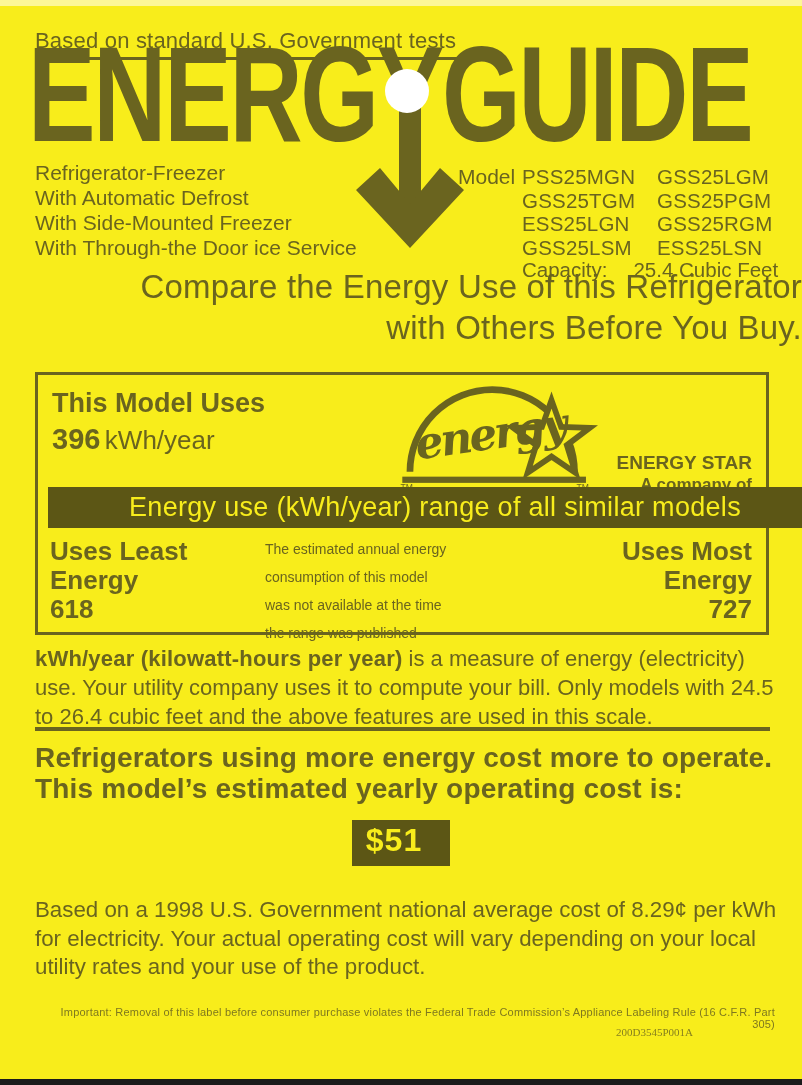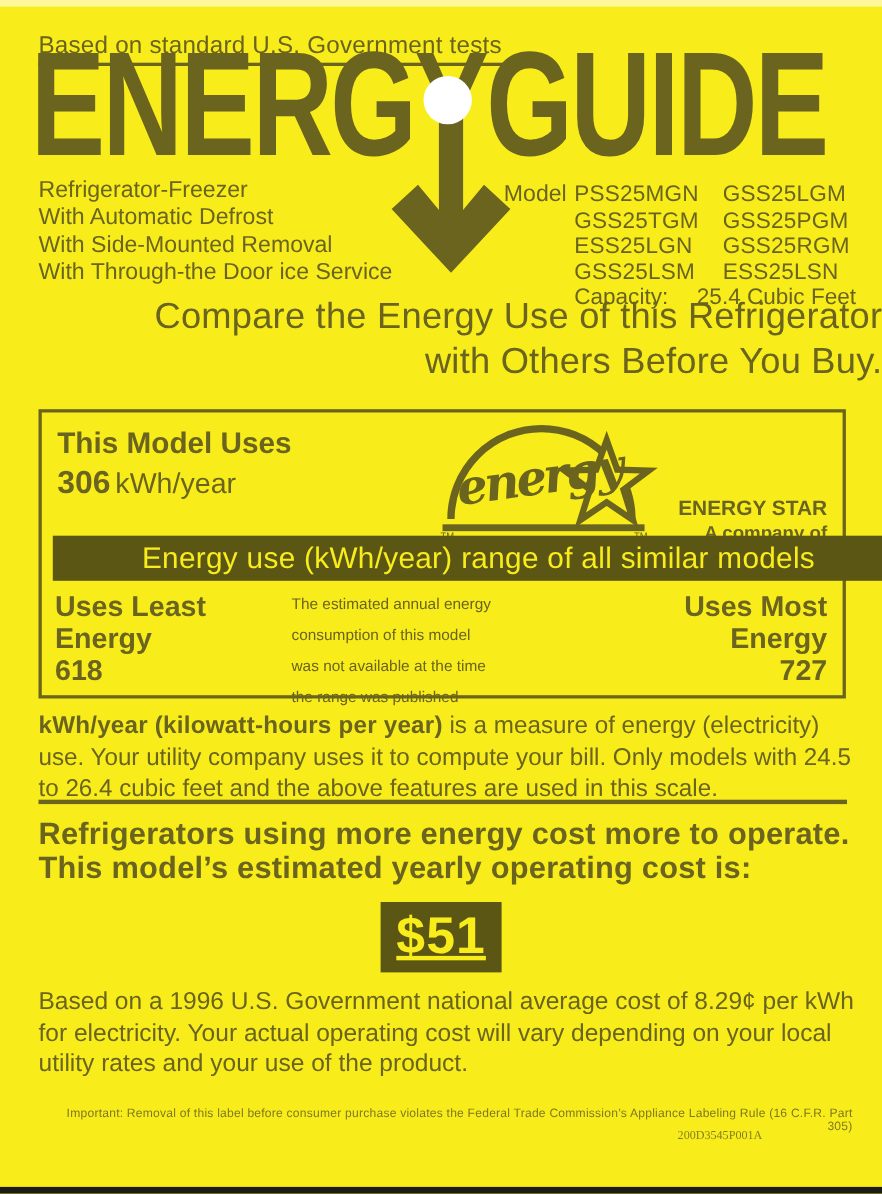--- a/index.html
+++ b/index.html
@@ -58,21 +58,21 @@
 
   .kwh-explain{position:absolute;left:35px;top:644px;width:748px;margin:0;
     font-size:22px;line-height:29px;}
   .kwh-explain b{letter-spacing:.2px;}
   .rule{position:absolute;left:35px;top:727px;width:735px;height:4px;background:var(--ink);}
 
   .cost-heading{position:absolute;left:35px;top:742px;font-size:28px;font-weight:bold;line-height:31px;letter-spacing:.2px;}
   .cost-wrap{position:absolute;left:0;top:820px;width:100%;text-align:center;}
   .cost-badge{
     display:inline-block;background:var(--bar,#5c5615);color:var(--bar-text,#f8ed1b);
-    font-size:47px;font-weight:bold;padding:2px 14px 7px 14px;letter-spacing:1px;text-decoration:underline;
+    font-size:32px;font-weight:bold;padding:2px 28px 7px 14px;letter-spacing:1px;
   }
   .cost-note{position:absolute;left:35px;top:896px;width:752px;margin:0;
     font-size:22.3px;line-height:28.5px;}
 
   .fine-print{position:absolute;left:35px;top:1006px;width:740px;font-size:11px;
     letter-spacing:.2px;opacity:.85;text-align:right;}
   .part-number{position:absolute;left:35px;top:1026px;width:658px;text-align:right;
     font-size:11px;opacity:.8;font-family:Liberation Serif, serif;}
 </style>
 </head>
@@ -87,21 +87,21 @@
 
   <svg class="arrow" viewBox="0 0 160 200">
     <rect x="47" y="48" width="22" height="100" fill="var(--ink)"></rect>
     <polygon points="58,190 4,132 28,110 58,146 88,110 112,132" fill="var(--ink)"></polygon>
     <circle cx="55" cy="33" r="22" fill="#ffffff"></circle>
   </svg>
 
   <div class="features">
     <div>Refrigerator-Freezer</div>
     <div>With Automatic Defrost</div>
-    <div>With Side-Mounted Removal</div>
+    <div>With Side-Mounted Freezer</div>
     <div>With Through-the Door ice Service</div>
   </div>
 
   <div class="model-label">Model</div>
   <div class="model-col c1">
     <div>PSS25MGN</div>
     <div>GSS25TGM</div>
     <div>ESS25LGN</div>
     <div>GSS25LSM</div>
   </div>
@@ -116,21 +116,21 @@
   </div>
 
   <div class="compare">
     <div>Compare the Energy Use of this Refrigerator</div>
     <div>with Others Before You Buy.</div>
   </div>
 
   <div class="usage-box">
     <div class="tmu">This Model Uses</div>
     <div class="kwh-row">
-      <span class="kwh-val">306</span>
+      <span class="kwh-val">396</span>
       <span class="kwh-unit">kWh/year</span>
     </div>
 
     <svg class="estar" viewBox="0 0 210 115">
       <path d="M 14 95 A 86 86 0 0 1 186 95" fill="none" stroke="var(--ink)" stroke-width="7"></path>
       <polygon points="162,20 172,48 202,49 178,67 187,96 162,79 137,96 146,67 122,49 152,48" fill="var(--bg)" stroke="var(--ink)" stroke-width="6" stroke-linejoin="miter"></polygon>
       <text x="22" y="82" transform="rotate(-8 22 82)" font-family="DejaVu Serif, serif" font-style="italic" font-weight="bold" font-size="46" letter-spacing="-3" fill="var(--ink)">energy</text>
       <rect x="6" y="100" width="192" height="6.5" fill="var(--ink)"></rect>
       <text x="4" y="114" font-size="9" fill="var(--ink)">TM</text>
       <text x="188" y="114" font-size="9" fill="var(--ink)">TM</text>
@@ -170,19 +170,19 @@
 
   <div class="cost-heading">
     <div>Refrigerators using more energy cost more to operate.</div>
     <div>This model’s estimated yearly operating cost is:</div>
   </div>
 
   <div class="cost-wrap">
     <span class="cost-badge">$51</span>
   </div>
 
-  <p class="cost-note">Based on a 1996 U.S. Government national average cost of 8.29¢ per kWh for electricity. Your actual operating cost will vary depending on your local utility rates and your use of the product.</p>
+  <p class="cost-note">Based on a 1998 U.S. Government national average cost of 8.29¢ per kWh for electricity. Your actual operating cost will vary depending on your local utility rates and your use of the product.</p>
 
   <div class="fine-print">Important: Removal of this label before consumer purchase violates the Federal Trade Commission’s Appliance Labeling Rule (16 C.F.R. Part 305)</div>
   <div class="part-number">200D3545P001A</div>
 
   <div class="bottom-strip"></div>
 </div>
 
 </body></html>

